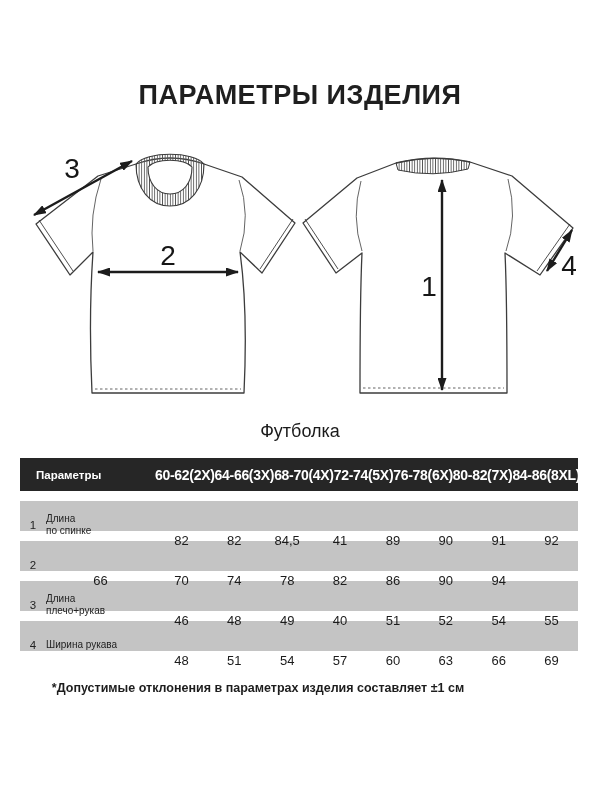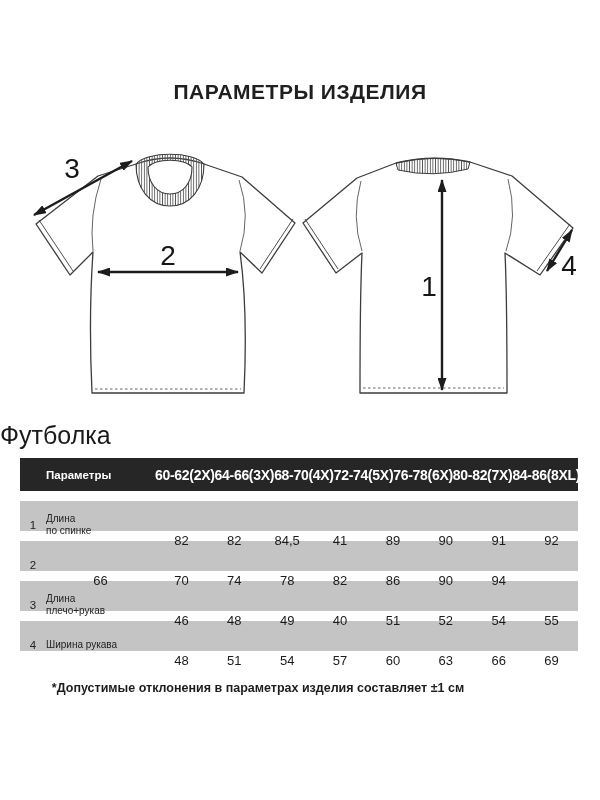--- a/index.html
+++ b/index.html
@@ -1,26 +1,26 @@
 <!DOCTYPE html>
 <html><head>
 <meta charset="utf-8">
 <style>
   html,body{margin:0;padding:0;background:#fff;}
   #page{position:relative;width:600px;height:800px;background:#ffffff;overflow:hidden;
         font-family:"Liberation Sans", sans-serif;color:#1d1d1d;}
   .page-title{position:absolute;top:80px;left:0;width:600px;text-align:center;
-        font-size:21px;font-weight:700;letter-spacing:.5px;color:#1f1f1f;}
-  .product-name{position:absolute;top:421px;left:0;width:600px;
-        font-size:25px;font-weight:400;color:#1a1a1a;}
+        font-size:27px;font-weight:700;letter-spacing:.5px;color:#1f1f1f;}
+  .product-name{position:absolute;top:421px;left:0;width:600px;text-align:center;
+        font-size:18px;font-weight:400;color:#1a1a1a;}
   #diagram{position:absolute;top:145px;left:0;}
   .size-table{position:absolute;top:458px;left:20px;width:558px;}
   .t-header{display:grid;grid-template-columns:26px 109px repeat(8,1fr);
         align-items:center;height:33px;background:#262626;color:#ffffff;}
-  .t-header .hc{grid-column:1 / span 2;padding-left:26px;font-size:11.5px;font-weight:700;}
+  .t-header .hc{grid-column:1 / span 2;padding-left:16px;font-size:11.5px;font-weight:700;}
   .t-header .hs{font-size:14px;font-weight:700;letter-spacing:-0.3px;text-align:center;white-space:nowrap;}
   .t-row{display:grid;grid-template-columns:26px 109px repeat(8,1fr);
         align-items:center;height:30px;background:#c4c4c4;margin-top:10px;}
   .t-row:first-of-type{margin-top:11px;}
   .rnum{text-align:center;font-size:11.5px;color:#222;}
   .rname{font-size:10px;line-height:1.2;color:#222;}
   .rval{text-align:center;font-size:13px;color:#1b1b1b;margin-top:32px;}
   .footnote{position:absolute;top:681px;left:0;width:516px;text-align:center;
         font-size:12.5px;font-weight:700;color:#1d1d1d;}
   .mlabel{font-family:"Liberation Sans", sans-serif;font-size:28px;fill:#161616;}

